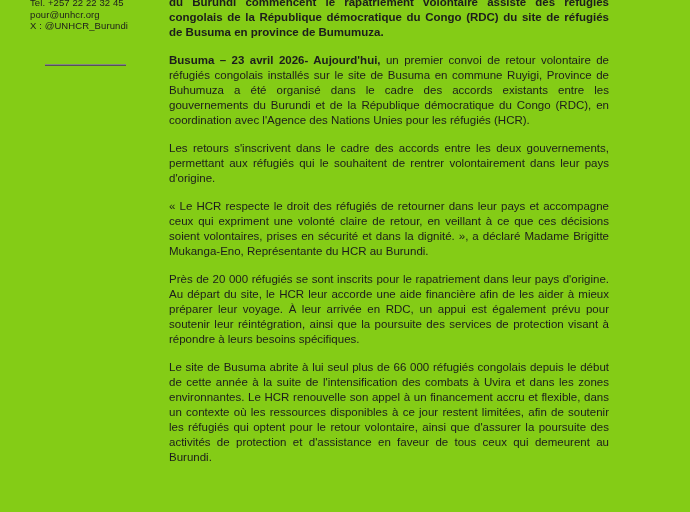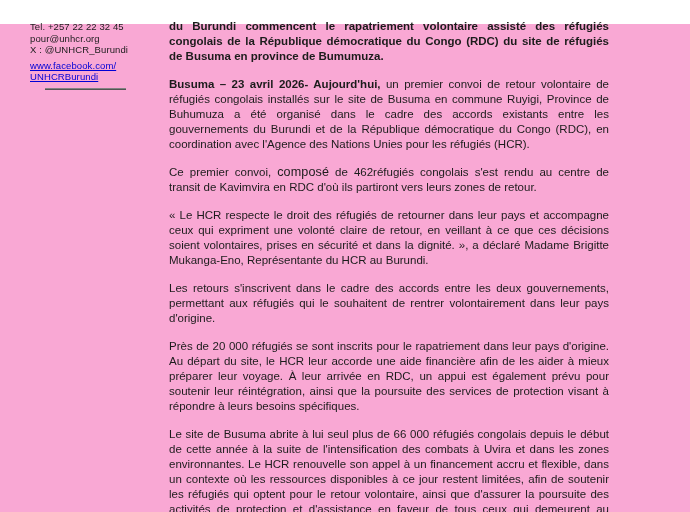--- a/index.html
+++ b/index.html
@@ -4,21 +4,21 @@
 <style>
   html, body { margin: 0; padding: 0; }
   body {
     width: 690px; height: 512px;
     background: #ffffff;
     overflow: hidden;
     position: relative;
     font-family: "Liberation Sans", "DejaVu Sans", sans-serif;
     color: #1c1c1c;
   }
-  .page { position: absolute; inset: 0; background: #f9a8d4; margin-top: 24px; }
+  .page { position: absolute; inset: 0; background: #84cc16; }
 
   
   .sidebar {
     position: absolute;
     left: 30px; top: -3px;
     width: 120px;
     font-size: 9.5px;
     line-height: 11.5px;
     color: #1c1c1c;
     letter-spacing: 0.1px;
@@ -55,28 +55,26 @@
 </style>
 </head>
 <body>
 
 <div class="page">
 
   <div class="sidebar">
     <div class="side-line">Tel. +257 22 22 32 45</div>
     <div class="side-line">pour@unhcr.org</div>
     <div class="side-line">X : @UNHCR_Burundi</div>
-    <a class="fb-link">www.facebook.com/UNHCRBurundi</a>
   </div>
 
   <div class="side-divider"></div>
 
   <div class="doc-body">
       <p class="para"><span class="b">du Burundi commencent le rapatriement volontaire assisté des réfugiés congolais de la République démocratique du Congo (RDC) du site de réfugiés de Busuma en province de Bumumuza.</span></p>
       <p class="para"><span class="b">Busuma – 23 avril 2026- Aujourd'hui,</span><span> un premier convoi de retour volontaire de réfugiés congolais installés sur le site de Busuma en commune Ruyigi, Province de Buhumuza a été organisé dans le cadre des accords existants entre les gouvernements du Burundi et de la République démocratique du Congo (RDC), en coordination avec l'Agence des Nations Unies pour les réfugiés (HCR).</span></p>
-      <p class="para"><span>Ce premier convoi, </span><span class="alt">composé</span><span> de 462réfugiés congolais s'est rendu au centre de transit de Kavimvira en RDC d'où ils partiront vers leurs zones de retour.</span></p>
+      <p class="para"><span>Les retours s'inscrivent dans le cadre des accords entre les deux gouvernements, permettant aux réfugiés qui le souhaitent de rentrer volontairement dans leur pays d'origine.</span></p>
       <p class="para"><span>« Le HCR respecte le droit des réfugiés de retourner dans leur pays et accompagne ceux qui expriment une volonté claire de retour, en veillant à ce que ces décisions soient volontaires, prises en sécurité et dans la dignité. », a déclaré Madame Brigitte Mukanga-Eno, Représentante du HCR au Burundi.</span></p>
-      <p class="para"><span>Les retours s'inscrivent dans le cadre des accords entre les deux gouvernements, permettant aux réfugiés qui le souhaitent de rentrer volontairement dans leur pays d'origine.</span></p>
       <p class="para"><span>Près de 20 000 réfugiés se sont inscrits pour le rapatriement dans leur pays d'origine. Au départ du site, le HCR leur accorde une aide financière afin de les aider à mieux préparer leur voyage. À leur arrivée en RDC, un appui est également prévu pour soutenir leur réintégration, ainsi que la poursuite des services de protection visant à répondre à leurs besoins spécifiques.</span></p>
       <p class="para"><span>Le site de Busuma abrite à lui seul plus de 66 000 réfugiés congolais depuis le début de cette année à la suite de l'intensification des combats à Uvira et dans les zones environnantes. Le HCR renouvelle son appel à un financement accru et flexible, dans un contexte où les ressources disponibles à ce jour restent limitées, afin de soutenir les réfugiés qui optent pour le retour volontaire, ainsi que d'assurer la poursuite des activités de protection et d'assistance en faveur de tous ceux qui demeurent au Burundi.</span></p>
     </div>
 
 </div>
 
 </body></html>

